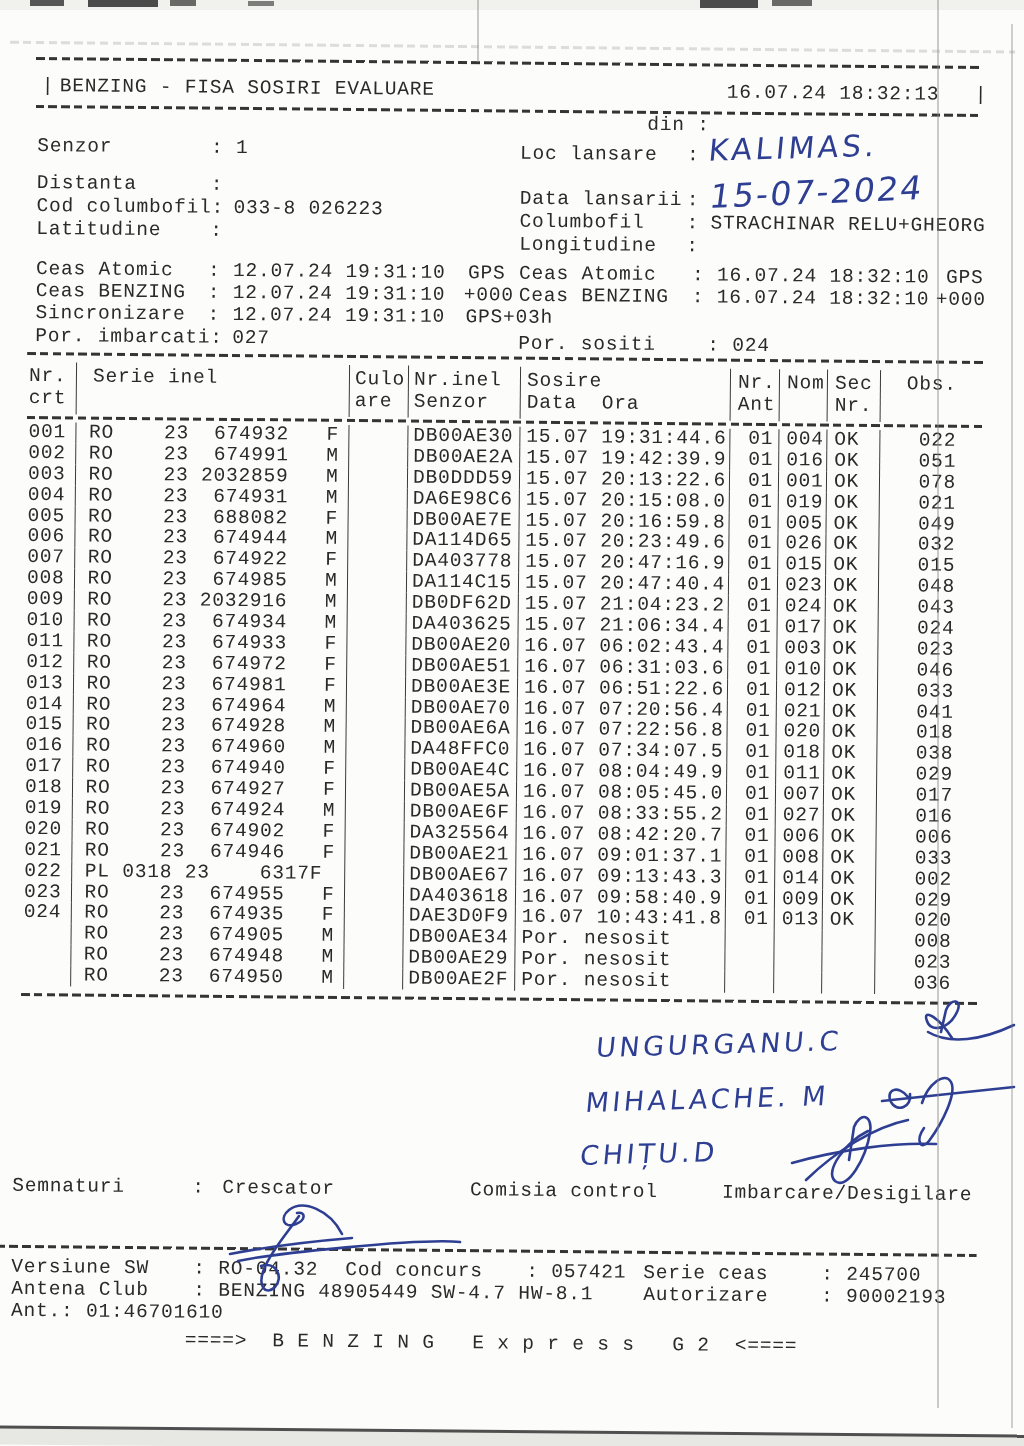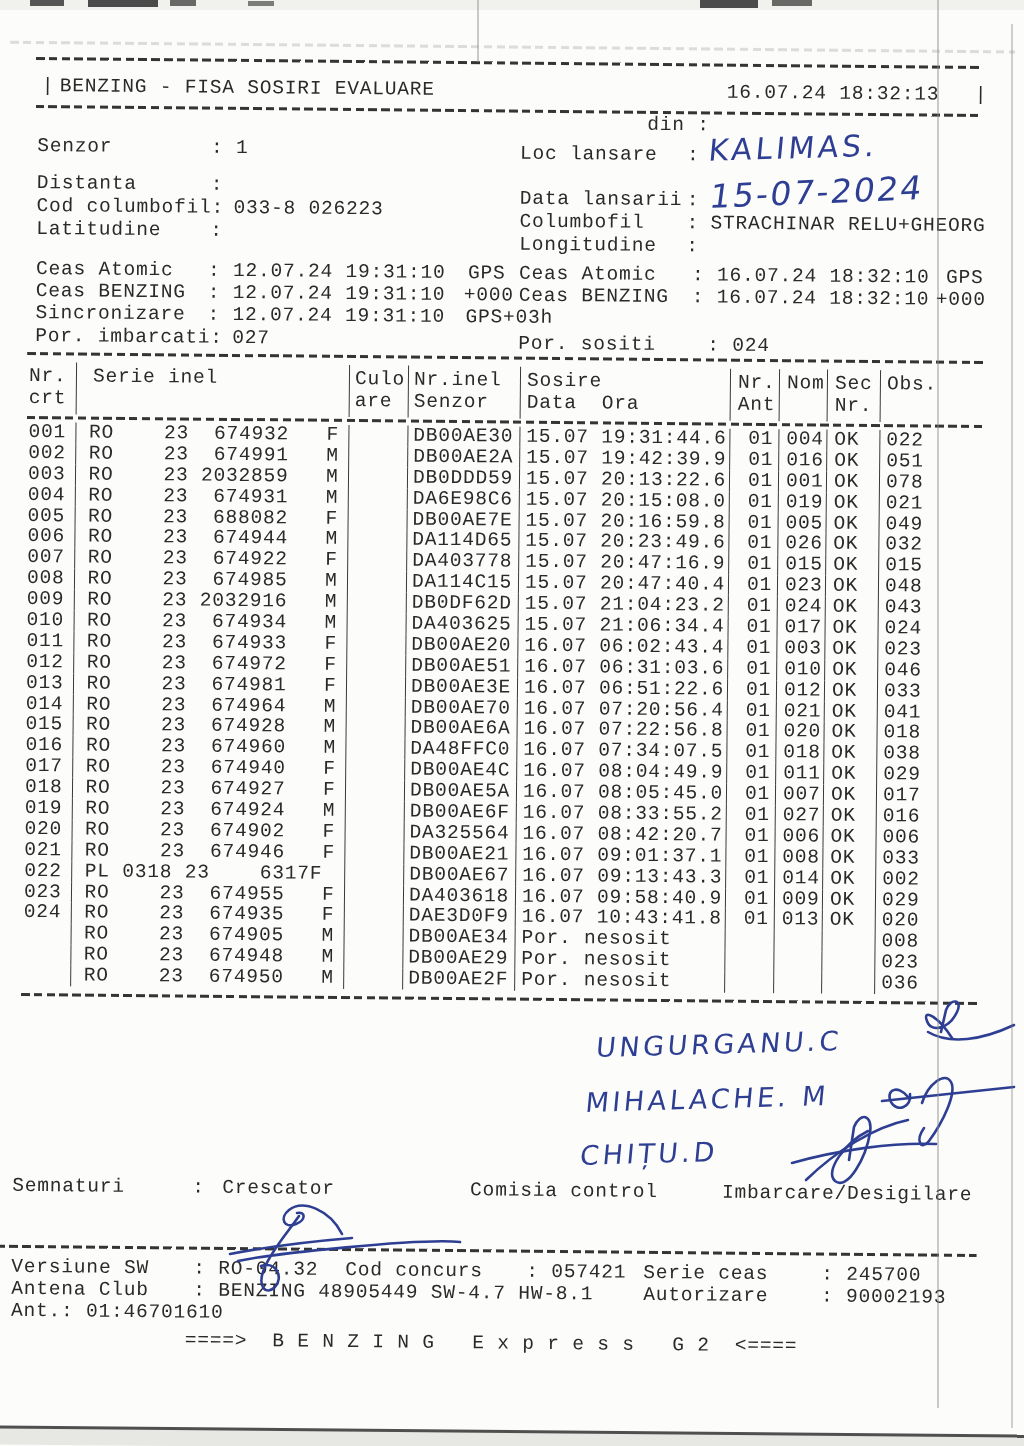--- a/index.html
+++ b/index.html
@@ -24,21 +24,21 @@
     font-size:19.5px;letter-spacing:.8px;line-height:20.9px;}
   .bl{border-left:1.6px solid #3a3a3a;}
   .c0{width:49px;padding-left:2px;}
   .c1{width:273px;}
   .c2{width:59px;}
   .c3{width:112px;padding-left:5px;}
   .c4{width:210px;padding-left:6px;}
   .c5{width:49px;padding-left:18px;}
   .c6{width:48px;padding-left:7px;}
   .c7{width:53px;padding-left:7px;}
-  .c8{width:77px;padding-left:6px;}
+  .c8{width:77px;padding-left:6px;text-align:right;}
   .hcell{line-height:22px;padding-top:3px;}
   
   .pen{position:absolute;color:#2e3f93;font-family:"DejaVu Sans",sans-serif;
     white-space:pre;font-weight:500;}
   .hw-caps{letter-spacing:3.5px;transform:skewX(-7deg) rotate(-2.2deg);}
   
   .artifact{position:absolute;}
   svg.inkpaths{position:absolute;left:0;top:0;pointer-events:none;}
 </style>
 </head>

